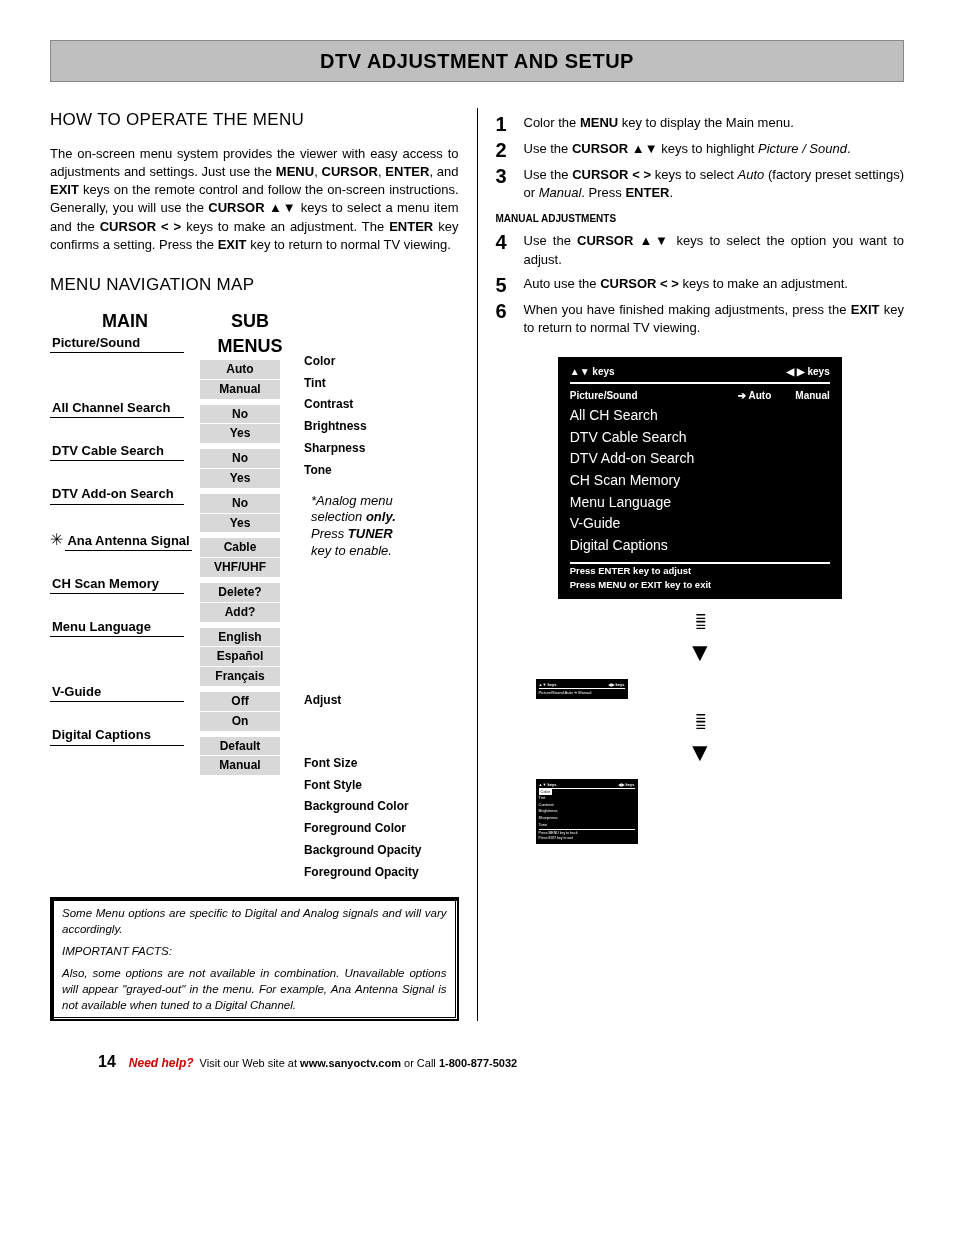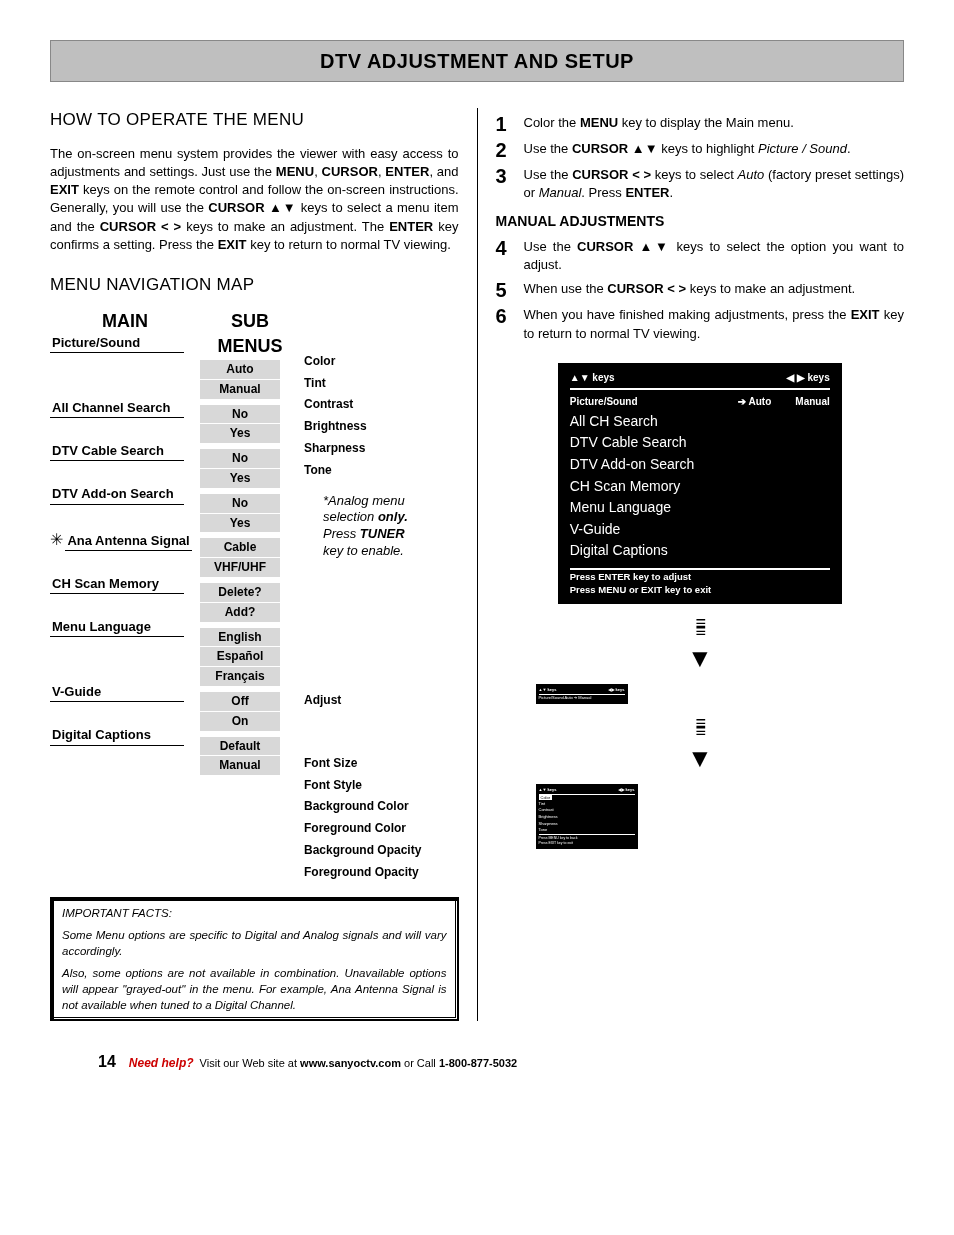--- a/index.html
+++ b/index.html
@@ -63,21 +63,21 @@
     font-family: "Arial Narrow", Arial, sans-serif;
     font-weight: bold;
     font-size: 12px;
     padding: 1px 4px;
     margin: 3px 0;
     display:block;
   }
   .analog-note {
     font-style: italic;
     font-size: 13px;
-    margin-left: 23px;
+    margin-left: 11px;
     line-height: 1.3;
   }
   .analog-note .tuner { font-weight: bold; font-style: italic; font-family: Arial; }
   .analog-note b { font-style: italic; }
   .facts-box {
     border: 2px solid #000;
     padding: 6px 10px;
     margin-top: 12px;
     font-style: italic;
     font-size: 11.5px;
@@ -98,21 +98,21 @@
     margin: 6px 0;
     text-align: justify;
   }
   ol.steps li .num {
     font-weight: bold;
     font-size: 20px;
     width: 28px;
     flex-shrink:0;
     line-height: 1;
   }
-  .subhead { font-weight: bold; font-size: 14px; margin: 10px 0 4px 0; }
+  .subhead { font-weight: bold; font-size: 10px; margin: 10px 0 4px 0; }
   .osd {
     background:#000;
     color:#fff;
     width: 260px;
     margin: 20px auto 0;
     padding: 8px 12px 8px;
     font-size: 10.5px;
     font-family: Arial, sans-serif;
   }
   .osd-top { display:flex; justify-content:space-between; border-bottom:2px solid #fff; padding-bottom:3px; margin-bottom:3px; font-weight:bold; font-size:10px;}
@@ -247,22 +247,22 @@
         <span class="tert-item">Font Size</span>
         <span class="tert-item">Font Style</span>
         <span class="tert-item">Background Color</span>
         <span class="tert-item">Foreground Color</span>
         <span class="tert-item">Background Opacity</span>
         <span class="tert-item">Foreground Opacity</span>
       </div>
     </div>
 
     <div class="facts-box">
+      <span class="t">Some Menu options are specific to Digital and Analog signals and will vary accordingly.</span>
       <span class="t">IMPORTANT FACTS:</span>
-      <span class="t">Some Menu options are specific to Digital and Analog signals and will vary accordingly.</span>
       <span>Also, some options are not available in combination. Unavailable options will appear "grayed-out" in the menu. For example, Ana Antenna Signal is not available when tuned to a Digital Channel.</span>
     </div>
   </div>
 
   <div class="col">
 
     <ol class="steps">
       <li>
           <span class="num">1</span>
           <span><span>Color the </span><b>MENU</b><span> key to display the Main menu.</span></span>
@@ -279,21 +279,21 @@
 
     <div class="subhead">MANUAL ADJUSTMENTS</div>
 
     <ol class="steps">
       <li>
           <span class="num">4</span>
           <span><span>Use the </span><b>CURSOR ▲▼</b><span> keys to select the option you want to adjust.</span></span>
         </li>
       <li>
           <span class="num">5</span>
-          <span><span>When use the </span><b>CURSOR &lt; &gt;</b><span> keys to make an adjustment.</span></span>
+          <span><span>Auto use the </span><b>CURSOR &lt; &gt;</b><span> keys to make an adjustment.</span></span>
         </li>
       <li>
           <span class="num">6</span>
           <span><span>When you have finished making adjustments, press the </span><b>EXIT</b><span> key to return to normal TV viewing.</span></span>
         </li>
     </ol>
 
     <div class="osd">
       <div class="osd-top">
         <span>▲▼ keys</span>

